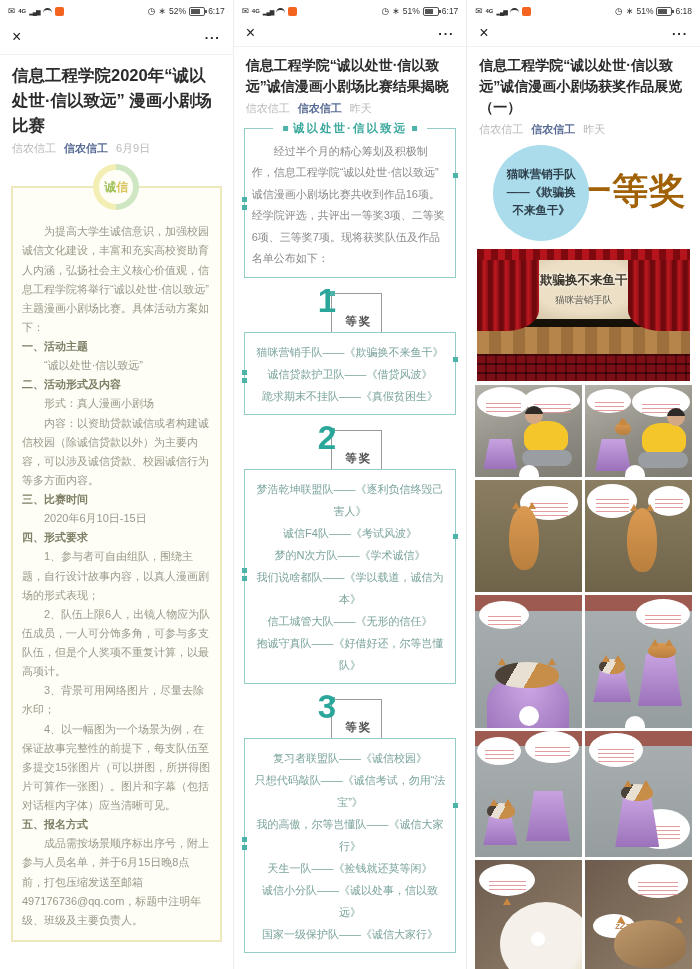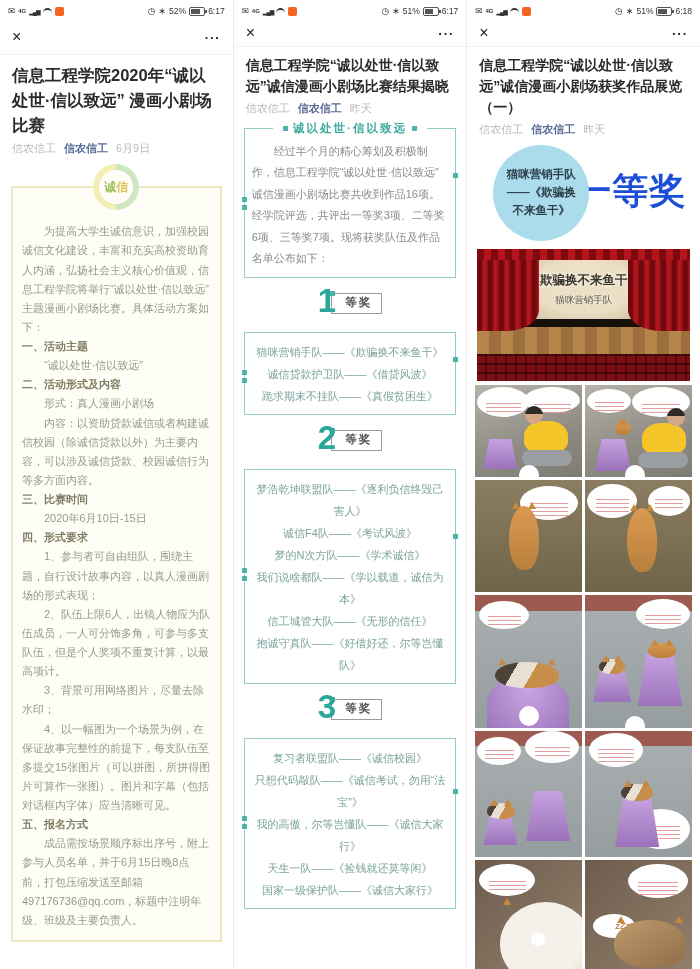--- a/index.html
+++ b/index.html
@@ -57,31 +57,31 @@
                 box-shadow:0 8px 0 #4db3a8;}
   .tbox::after{content:"";position:absolute;right:-3px;top:30%;width:5px;height:5px;background:#4db3a8;}
   .chip{position:absolute;top:-8px;left:50%;transform:translateX(-50%);background:#fff;
         padding:0 5px;white-space:nowrap;display:flex;align-items:center;}
   .chip b{font-size:11.5px;font-weight:700;color:#3aa79c;letter-spacing:2px;}
   .chip i{display:inline-block;width:5px;height:5px;background:#4db3a8;margin:0 5px;}
   .introtxt{font-size:11px;color:#8a8a8a;line-height:1.95;text-indent:2em;margin-top:4px;}
   .ahead{display:flex;justify-content:center;align-items:flex-start;margin:8px 0 2px;height:34px;}
   .anum{font-size:33px;line-height:30px;font-weight:700;color:#2ba69a;position:relative;z-index:1;margin-right:-5px;}
   .albl{border:1px solid #9a9a9a;font-size:11.5px;font-weight:700;color:#555;letter-spacing:2px;
-        padding:1px 9px 3px 13px;margin-top:7px;position:relative;background:#fff;}
+        padding:20px 9px 3px 13px;margin-top:7px;position:relative;background:#fff;}
   .albl::before{content:"";position:absolute;left:-2px;top:-3px;width:5px;height:5px;background:#4db3a8;}
   .entry{text-align:center;font-size:11px;color:#7aa39c;line-height:2.0;}
 
   
   .winner{position:relative;height:102px;margin:6px 10px 0;}
   .wcircle{position:absolute;left:16px;top:2px;width:96px;height:96px;border-radius:50%;
            background:#abdcec;display:flex;flex-direction:column;justify-content:center;
            text-align:center;z-index:2;}
   .wcircle span{font-size:11.5px;font-weight:700;color:#2c3e49;line-height:1.55;}
-  .wrank{position:absolute;left:98px;top:24px;font-size:36px;font-weight:800;color:#1d4ed8;
+  .wrank{position:absolute;left:98px;top:24px;font-size:36px;font-weight:800;color:#a16207;
          letter-spacing:1px;z-index:1;}
   .stage{position:relative;height:132px;margin:4px 10px 2px;background:#151008;overflow:hidden;}
   .valance{position:absolute;top:0;left:0;right:0;height:11px;z-index:3;
            background:repeating-linear-gradient(90deg,#7e0a10 0 7px,#b5141c 7px 14px);}
   .cur{position:absolute;top:0;bottom:50px;width:29%;z-index:2;
        background:repeating-linear-gradient(90deg,#6f090e 0 4px,#c01820 7px,#8c0f15 11px);}
   .cur.l{left:0;border-radius:0 0 55% 0/0 0 25% 0;}
   .cur.r{right:0;border-radius:0 0 0 55%/0 0 0 25%;}
   .screen{position:absolute;left:21%;right:21%;top:10px;height:60px;z-index:1;
           background:radial-gradient(ellipse at 50% 45%,#ecdfc6 0 55%,#cdbf9f);
@@ -269,20 +269,21 @@
     <div class="ahead">
       <span class="anum">3</span>
       <span class="albl">等奖</span>
     </div>
     <div class="tbox">
 
     <div class="entry">复习者联盟队——《诚信校园》</div>
         <div class="entry">只想代码敲队——《诚信考试，勿用“法宝”》</div>
         <div class="entry">我的高傲，尔等岂懂队——《诚信大家行》</div>
         <div class="entry">天生一队——《捡钱就还莫等闲》</div>
+        <div class="entry">诚信小分队——《诚以处事，信以致远》</div>
         <div class="entry">国家一级保护队——《诚信大家行》</div>
       </div>
 
   </div>
 
   <div class="phone">
     <div class="statusbar">
       <div class="sb-l">
         <span>✉</span>
         <span class="ic-4g">4G</span>

